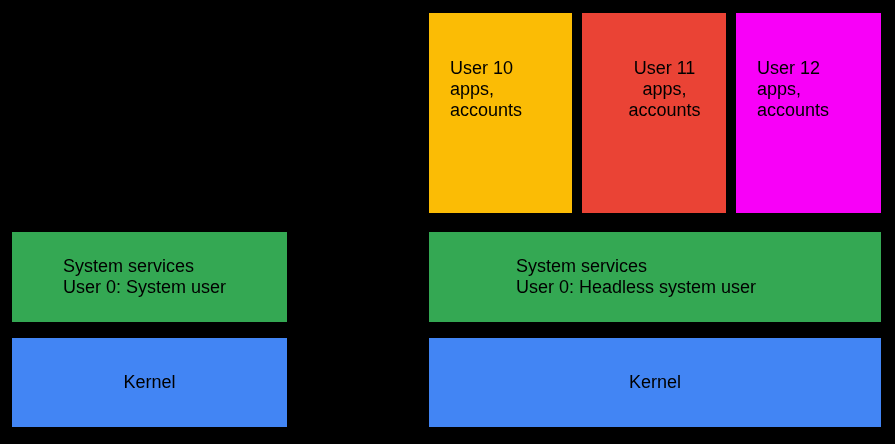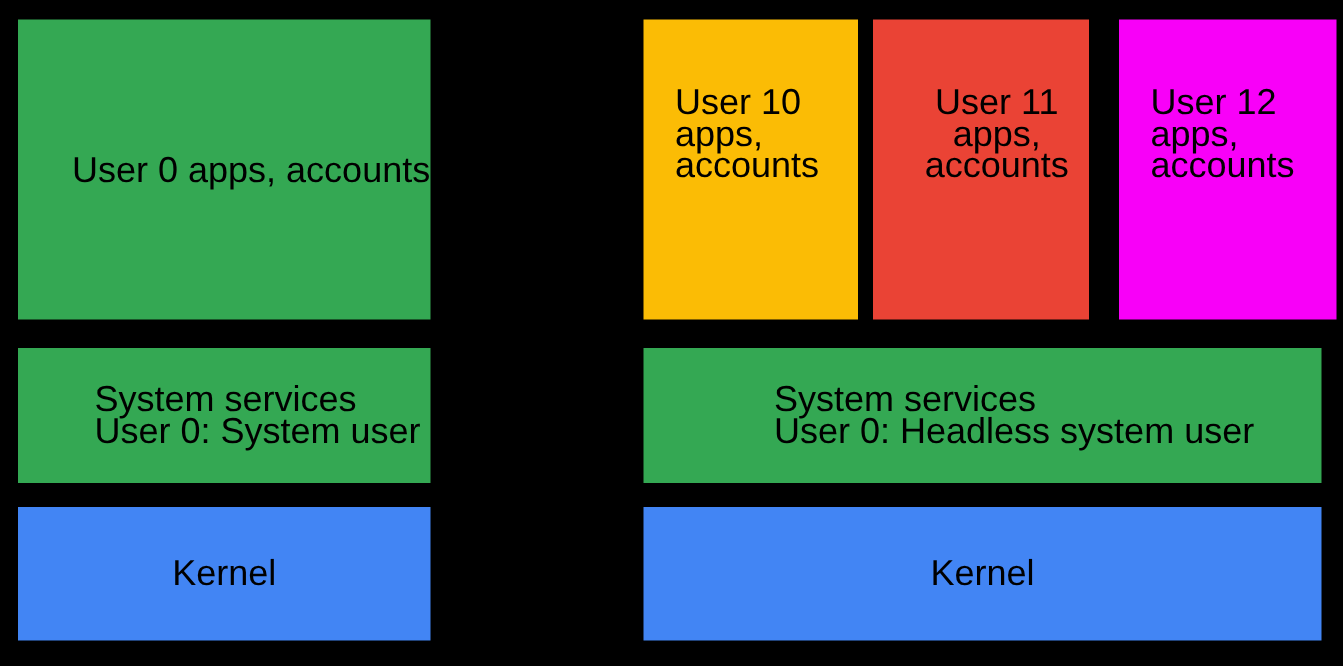--- a/index.html
+++ b/index.html
@@ -12,21 +12,21 @@
     width: 895px;
     height: 444px;
     background: #000;
     overflow: hidden;
     font-family: "Liberation Sans", sans-serif;
     color: #000;
   }
   .box {
     position: absolute;
     box-sizing: border-box;
-    font-size: 24px;
+    font-size: 18px;
     line-height: 21px;
     white-space: pre-line;
   }
   
   .left-apps {
     left: 12px; top: 13px; width: 275px; height: 200px;
     display: flex; align-items: center;
     padding-left: 36px;
   }
   .left-services {
@@ -38,39 +38,36 @@
     left: 12px; top: 338px; width: 275px; height: 89px;
     display: flex; align-items: center; justify-content: center;
   }
   
   .user-box {
     top: 13px; height: 200px;
     padding: 24px 0 0 21px;
   }
   .user-10 { left: 429px; width: 143px; }
   .user-11 { left: 582px; width: 144px; }
-  .user-12 { left: 736px; width: 145px; margin-left: 10px; }
+  .user-12 { left: 736px; width: 145px; }
   .right-services {
     left: 429px; top: 232px; width: 452px; height: 90px;
     display: flex; align-items: center;
     padding-left: 87px;
   }
   .right-kernel {
     left: 429px; top: 338px; width: 452px; height: 89px;
     display: flex; align-items: center; justify-content: center;
   }
 </style>
 </head>
 <body>
 
 <div class="canvas">
 
-  <div class="box left-apps" style="background-color: rgb(52, 168, 83);">
-    <span>User 0 apps, accounts</span>
-  </div>
 
   <div class="box left-services" style="background-color: rgb(52, 168, 83);">
     <span>System services
 User 0: System user</span>
   </div>
 
   <div class="box left-kernel" style="background-color: rgb(66, 133, 244);">
     <span>Kernel</span>
   </div>
 

